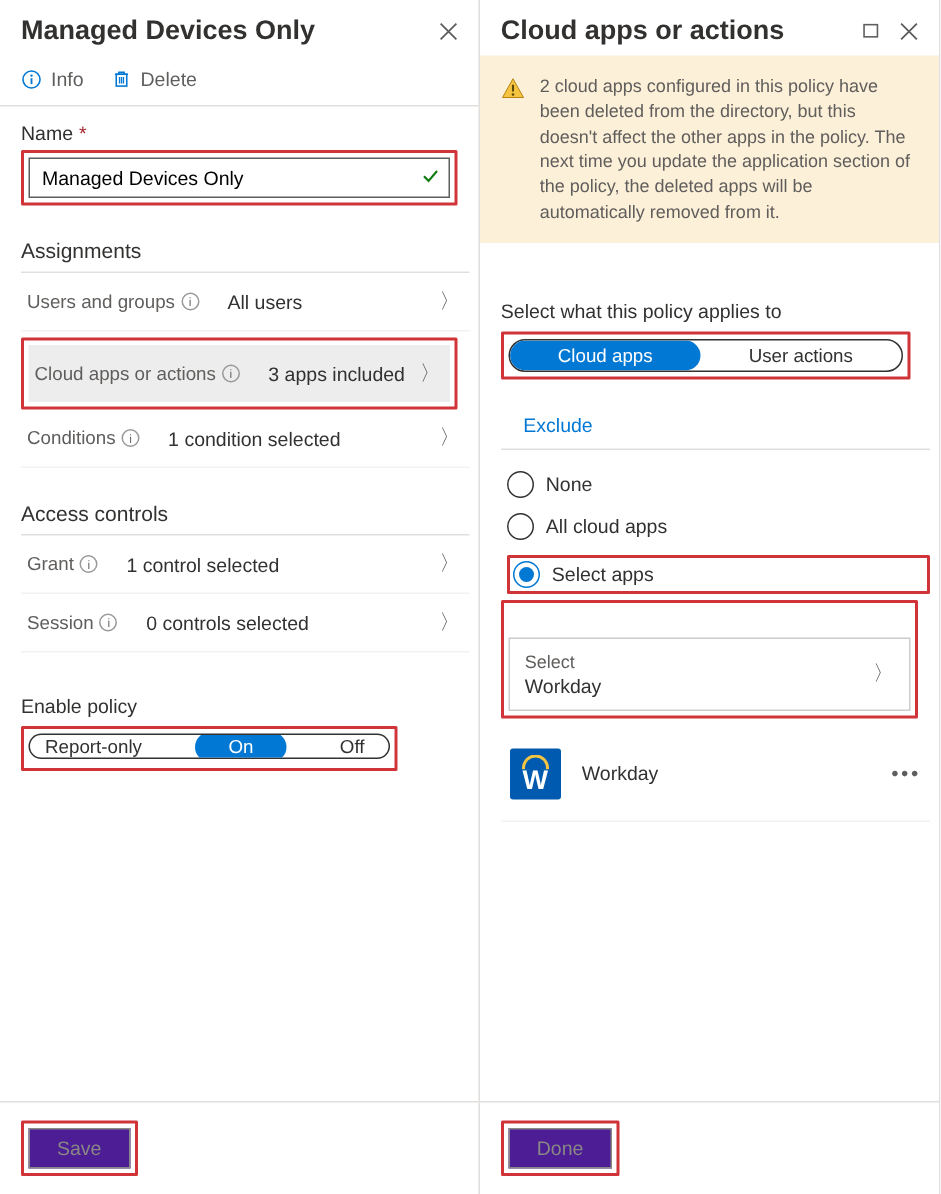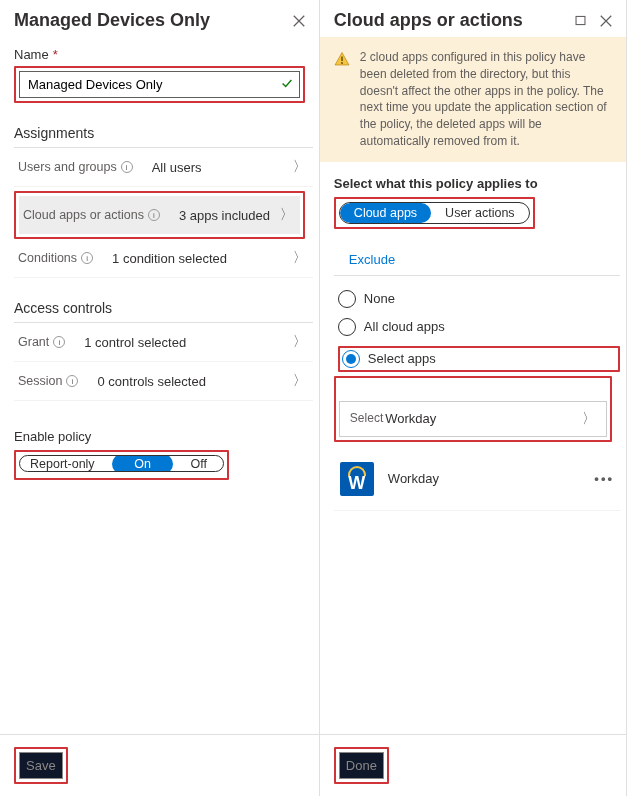--- a/index.html
+++ b/index.html
@@ -24,38 +24,38 @@
   .section-title { font-size: 14px; font-weight: 400; margin: 22px 0 0 0; padding-bottom: 6px; border-bottom: 1px solid #e1dfdd; }
   .row { border-bottom: 1px solid #f3f2f1; padding: 10px 6px 10px 4px; display: flex; justify-content: space-between; align-items: center; cursor: pointer; }
   .row.selected { background: #ededed; }
   .row-text { display: flex; flex-direction: row; gap: 19px; }
   .row-label { color: #605e5c; font-size: 12.5px; display: flex; align-items: center; gap: 4px; }
   .row-value { font-size: 13px; color: #323130; }
   .chev { color: #605e5c; font-size: 14px; }
   .info-ico { width: 12px; height: 12px; border: 1px solid #999; border-radius: 50%; display: inline-flex; align-items: center; justify-content: center; font-size: 8px; color: #666; }
   .enable-section { margin-top: 28px; }
   .pill-group { display: flex; border: 1px solid #323130; border-radius: 14px; overflow: hidden; width: fit-content; }
-  .pill-group .pill { padding: 3px 14px; font-size: 12.5px; cursor: pointer; text-align: center; }
+  .pill-group .pill { padding: 3px 32px; font-size: 12.5px; cursor: pointer; text-align: center; }
   .pill.active { background: #0078d4; color: #fff; border-radius: 12px; }
   .footer { border-top: 1px solid #e1dfdd; padding: 12px 14px; }
-  .btn { padding: 5px 6px; font-size: 13px; border: 1px solid #8a8886; background: #0f172a; color: #8a8886; cursor: pointer; }
+  .btn { padding: 5px 18px; font-size: 13px; border: 1px solid #8a8886; background: #4c1d95; color: #8a8886; cursor: pointer; }
   .warning-box { background: #fdf0d9; display: flex; gap: 10px; padding: 12px 14px; font-size: 12px; color: #605e5c; line-height: 1.4; }
   .warn-ico { color: #ca8a04; flex-shrink: 0; margin-top: 2px; }
-  .sub-label { font-size: 13px; margin: 4px 0 6px 0; font-weight: bold; }
+  .sub-label { font-size: 13px; margin: 28px 0 6px 0; }
   .tabs { display: flex; margin-top: 14px; border-bottom: 1px solid #e1dfdd; }
   .tab { padding: 8px 14px; font-size: 13px; cursor: pointer; border: 1px solid transparent; border-bottom: none; }
   .tab.active { border-color: #e1dfdd; background: #fff; position: relative; top: 1px; }
   .tab.inactive { color: #0078d4; }
   .radio-group { padding: 14px 0 4px 4px; display: flex; flex-direction: column; gap: 10px; }
   .radio-item { display: flex; align-items: center; gap: 8px; font-size: 13px; cursor: pointer; }
   .radio-outer { width: 18px; height: 18px; border: 1px solid #323130; border-radius: 50%; display: flex; align-items: center; justify-content: center; flex-shrink: 0; }
   .radio-outer.selected { border-color: #0078d4; }
   .radio-inner { width: 10px; height: 10px; background: #0078d4; border-radius: 50%; }
   .select-box { border: 1px solid #ccc; padding: 8px 10px; margin-top: 20px; display: flex; justify-content: space-between; align-items: center; cursor: pointer; }
-  .select-box .sel-text { display: flex; flex-direction: row; gap: 2px; }
+  .select-box .sel-text { display: flex; flex-direction: column; gap: 2px; }
   .sel-label { font-size: 12px; color: #605e5c; }
   .sel-value { font-size: 13px; }
   .app-row { display: flex; align-items: center; gap: 14px; padding: 14px 6px; border-bottom: 1px solid #f3f2f1; margin-top: 6px; }
   .app-icon { width: 34px; height: 34px; background: #005bb0; color: #fff; display: flex; align-items: flex-end; justify-content: center; font-weight: bold; font-size: 18px; border-radius: 2px; padding-bottom: 2px; position: relative; overflow: hidden; }
   .app-icon::before { content: ""; position: absolute; width: 14px; height: 8px; border: 2px solid #f5c542; border-bottom: none; border-radius: 10px 10px 0 0; top: 4px; }
   .app-name { font-size: 13px; flex: 1; }
   .dots { color: #605e5c; cursor: pointer; letter-spacing: 2px; font-weight: bold; }
   .hl-wrap { display: inline-block; }
   .enable-pill-wrap { display: inline-block; }
   .rc { margin-right: 8px; }
@@ -65,20 +65,38 @@
 
 <div class="panel panel-left">
   <div class="panel-header">
     <h1>Managed Devices Only</h1>
     <div class="header-icons">
       <span class="icon-btn">
         <svg viewBox="0 0 16 16" width="14" height="14">
             <path d="M2 2 L14 14 M14 2 L2 14" stroke="currentColor" stroke-width="1.4" fill="none"></path>
           </svg>
       </span>
+    </div>
+  </div>
+  <div class="toolbar">
+    <div class="toolbar-item">
+      <svg viewBox="0 0 16 16">
+          <circle cx="8" cy="8" r="6.5" stroke="#0078d4" fill="none" stroke-width="1.2"></circle>
+          <circle cx="8" cy="5" r="0.9" fill="#0078d4"></circle>
+          <rect x="7.3" y="7" width="1.4" height="4.5" fill="#0078d4"></rect>
+        </svg>
+      <span>Info</span>
+    </div>
+    <div class="toolbar-item">
+      <svg viewBox="0 0 16 16">
+          <rect x="4" y="4" width="8" height="9" stroke="#0078d4" fill="none" stroke-width="1.2"></rect>
+          <path d="M3 4 H13 M6 4 V2.5 H10 V4" stroke="#0078d4" fill="none" stroke-width="1.2"></path>
+          <path d="M6.5 6 V11 M8 6 V11 M9.5 6 V11" stroke="#0078d4" stroke-width="1"></path>
+        </svg>
+      <span>Delete</span>
     </div>
   </div>
   <div class="content">
     <div class="field-label">
       <span>Name</span>
         <span class="req">*</span>
     </div>
     <div class="hl-red rc">
       <div class="input-wrap">
         <input class="text-input" value="Managed Devices Only" style="">

